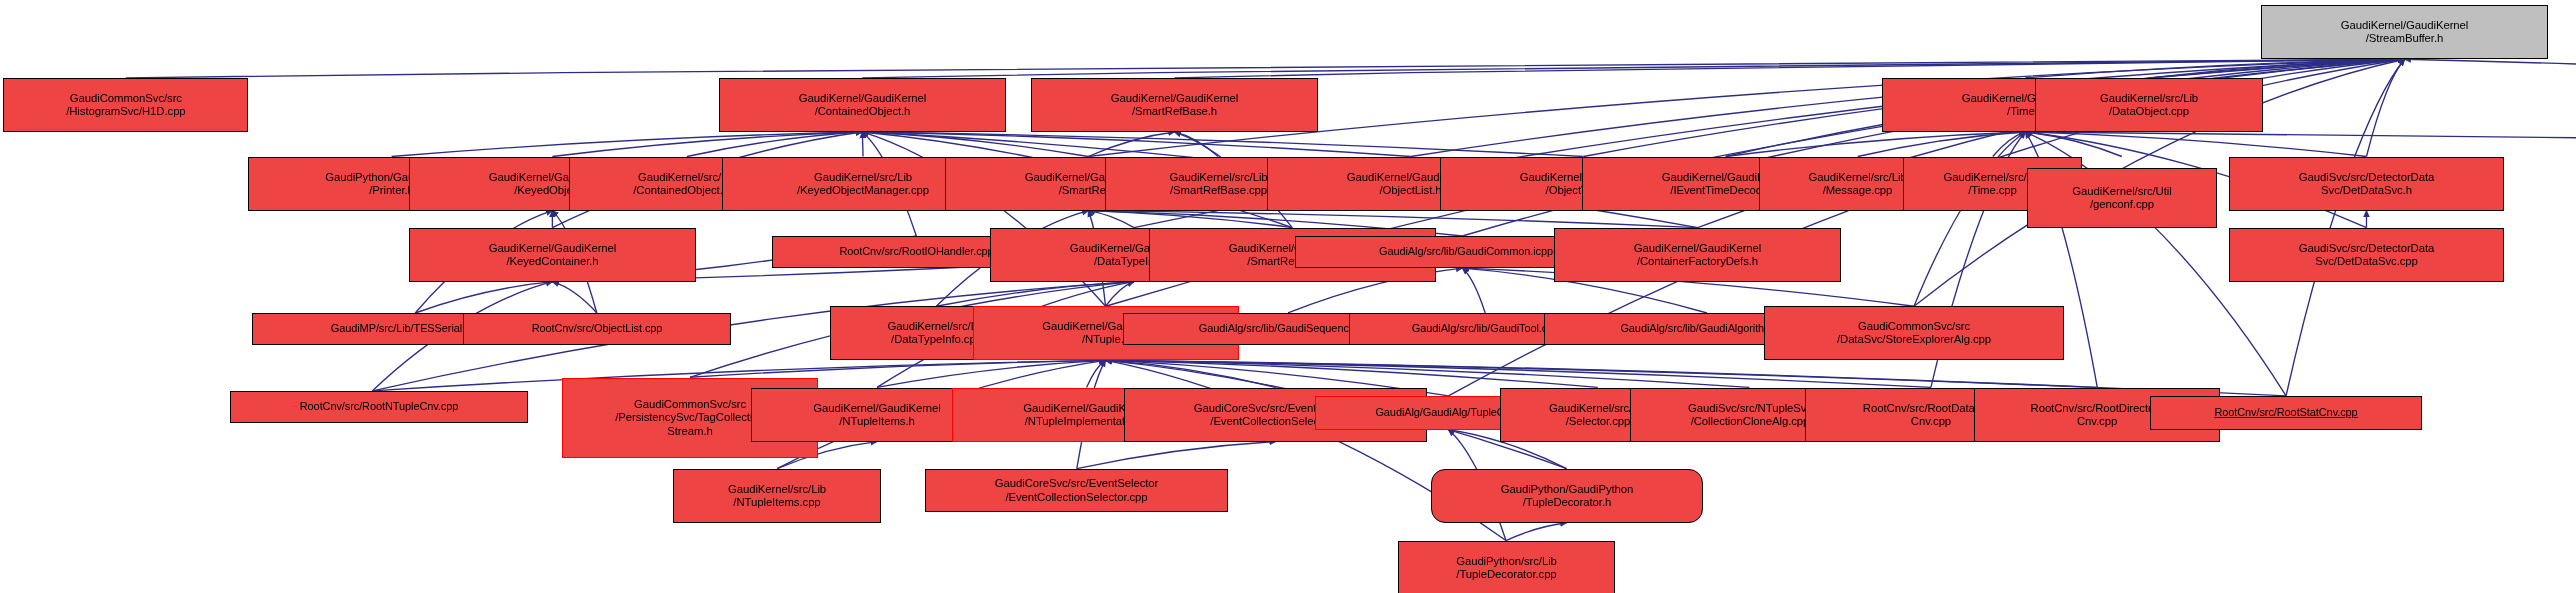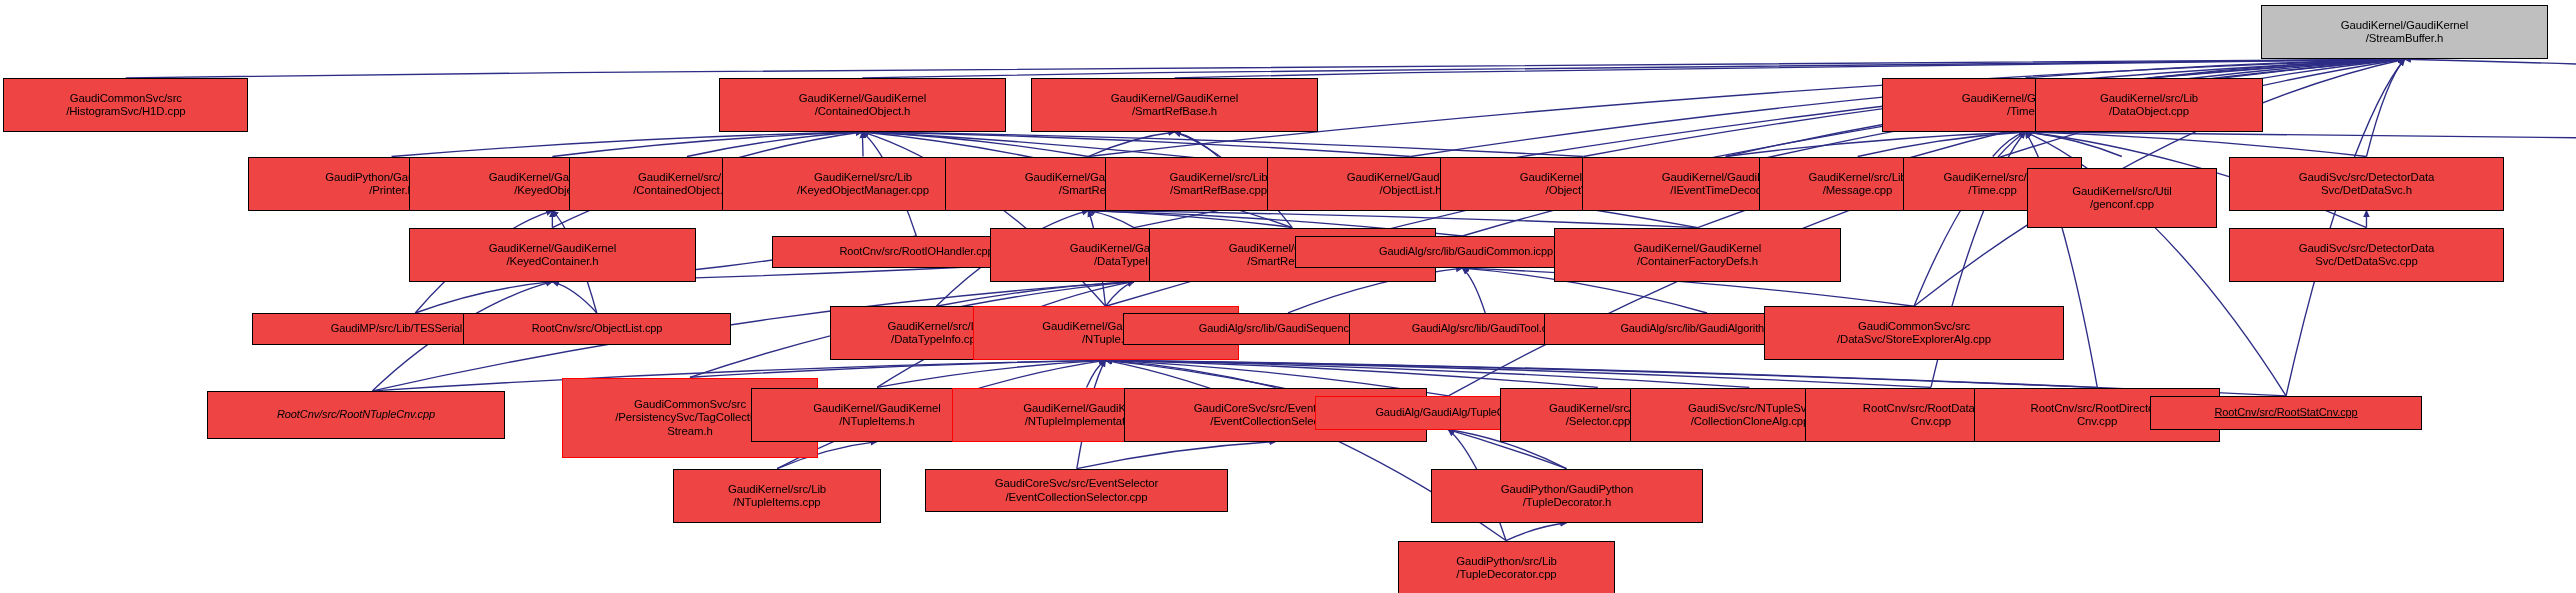--- a/index.html
+++ b/index.html
@@ -185,21 +185,21 @@
     <div class="node" style="left: 463px; top: 313px; width: 268px; height: 32px; font-size: 11px;">RootCnv/src/ObjectList.cpp</div>
     <div class="node" style="left: 830px; top: 306px; width: 213px; height: 54px;">GaudiKernel/src/Lib
 /DataTypeInfo.cpp</div>
     <div class="node red" style="left: 973px; top: 306px; width: 266px; height: 54px;">GaudiKernel/GaudiKernel
 /NTuple.h</div>
     <div class="node" style="left: 1123px; top: 313px; width: 331px; height: 32px; font-size: 11px;">GaudiAlg/src/lib/GaudiSequencer.cpp</div>
     <div class="node" style="left: 1349px; top: 313px; width: 273px; height: 32px; font-size: 11px;">GaudiAlg/src/lib/GaudiTool.cpp</div>
     <div class="node" style="left: 1544px; top: 313px; width: 326px; height: 32px; font-size: 11px;">GaudiAlg/src/lib/GaudiAlgorithm.cpp</div>
     <div class="node" style="left: 1764px; top: 306px; width: 300px; height: 54px;">GaudiCommonSvc/src
 /DataSvc/StoreExplorerAlg.cpp</div>
-    <div class="node" style="left: 207px; top: 391px; width: 298px; height: 48px; font-size: 11px; font-style: italic;">RootCnv/src/RootNTupleCnv.cpp</div>
+    <div class="node" style="left: 230px; top: 391px; width: 298px; height: 32px; font-size: 11px;">RootCnv/src/RootNTupleCnv.cpp</div>
     <div class="node red" style="left: 562px; top: 378px; width: 256px; height: 80px;">GaudiCommonSvc/src
 /PersistencySvc/TagCollection
 Stream.h</div>
     <div class="node" style="left: 751px; top: 388px; width: 252px; height: 54px;">GaudiKernel/GaudiKernel
 /NTupleItems.h</div>
     <div class="node red" style="left: 952px; top: 388px; width: 270px; height: 54px;">GaudiKernel/GaudiKernel
 /NTupleImplementation.h</div>
     <div class="node" style="left: 1124px; top: 388px; width: 303px; height: 54px;">GaudiCoreSvc/src/EventSelector
 /EventCollectionSelector.h</div>
     <div class="node red" style="left: 1315px; top: 396px; width: 268px; height: 34px; font-size: 11px;">GaudiAlg/GaudiAlg/TupleObj.h</div>
@@ -209,18 +209,18 @@
 /CollectionCloneAlg.cpp</div>
     <div class="node" style="left: 1805px; top: 388px; width: 252px; height: 54px;">RootCnv/src/RootDatabase
 Cnv.cpp</div>
     <div class="node" style="left: 1974px; top: 388px; width: 246px; height: 54px;">RootCnv/src/RootDirectory
 Cnv.cpp</div>
     <div class="node" style="left: 2150px; top: 396px; width: 272px; height: 34px; font-size: 11px; text-decoration: underline;">RootCnv/src/RootStatCnv.cpp</div>
     <div class="node" style="left: 673px; top: 469px; width: 208px; height: 54px;">GaudiKernel/src/Lib
 /NTupleItems.cpp</div>
     <div class="node" style="left: 925px; top: 469px; width: 303px; height: 43px;">GaudiCoreSvc/src/EventSelector
 /EventCollectionSelector.cpp</div>
-    <div class="node" style="left: 1431px; top: 469px; width: 272px; height: 54px;">GaudiPython/GaudiPython
+    <div class="node" style="left: 1431px; top: 469px; width: 272px; height: 54px; border-radius: 14px;">GaudiPython/GaudiPython
 /TupleDecorator.h</div>
     <div class="node" style="left: 1398px; top: 541px; width: 217px; height: 54px;">GaudiPython/src/Lib
 /TupleDecorator.cpp</div>
   </div>
 
 
 </body></html>

